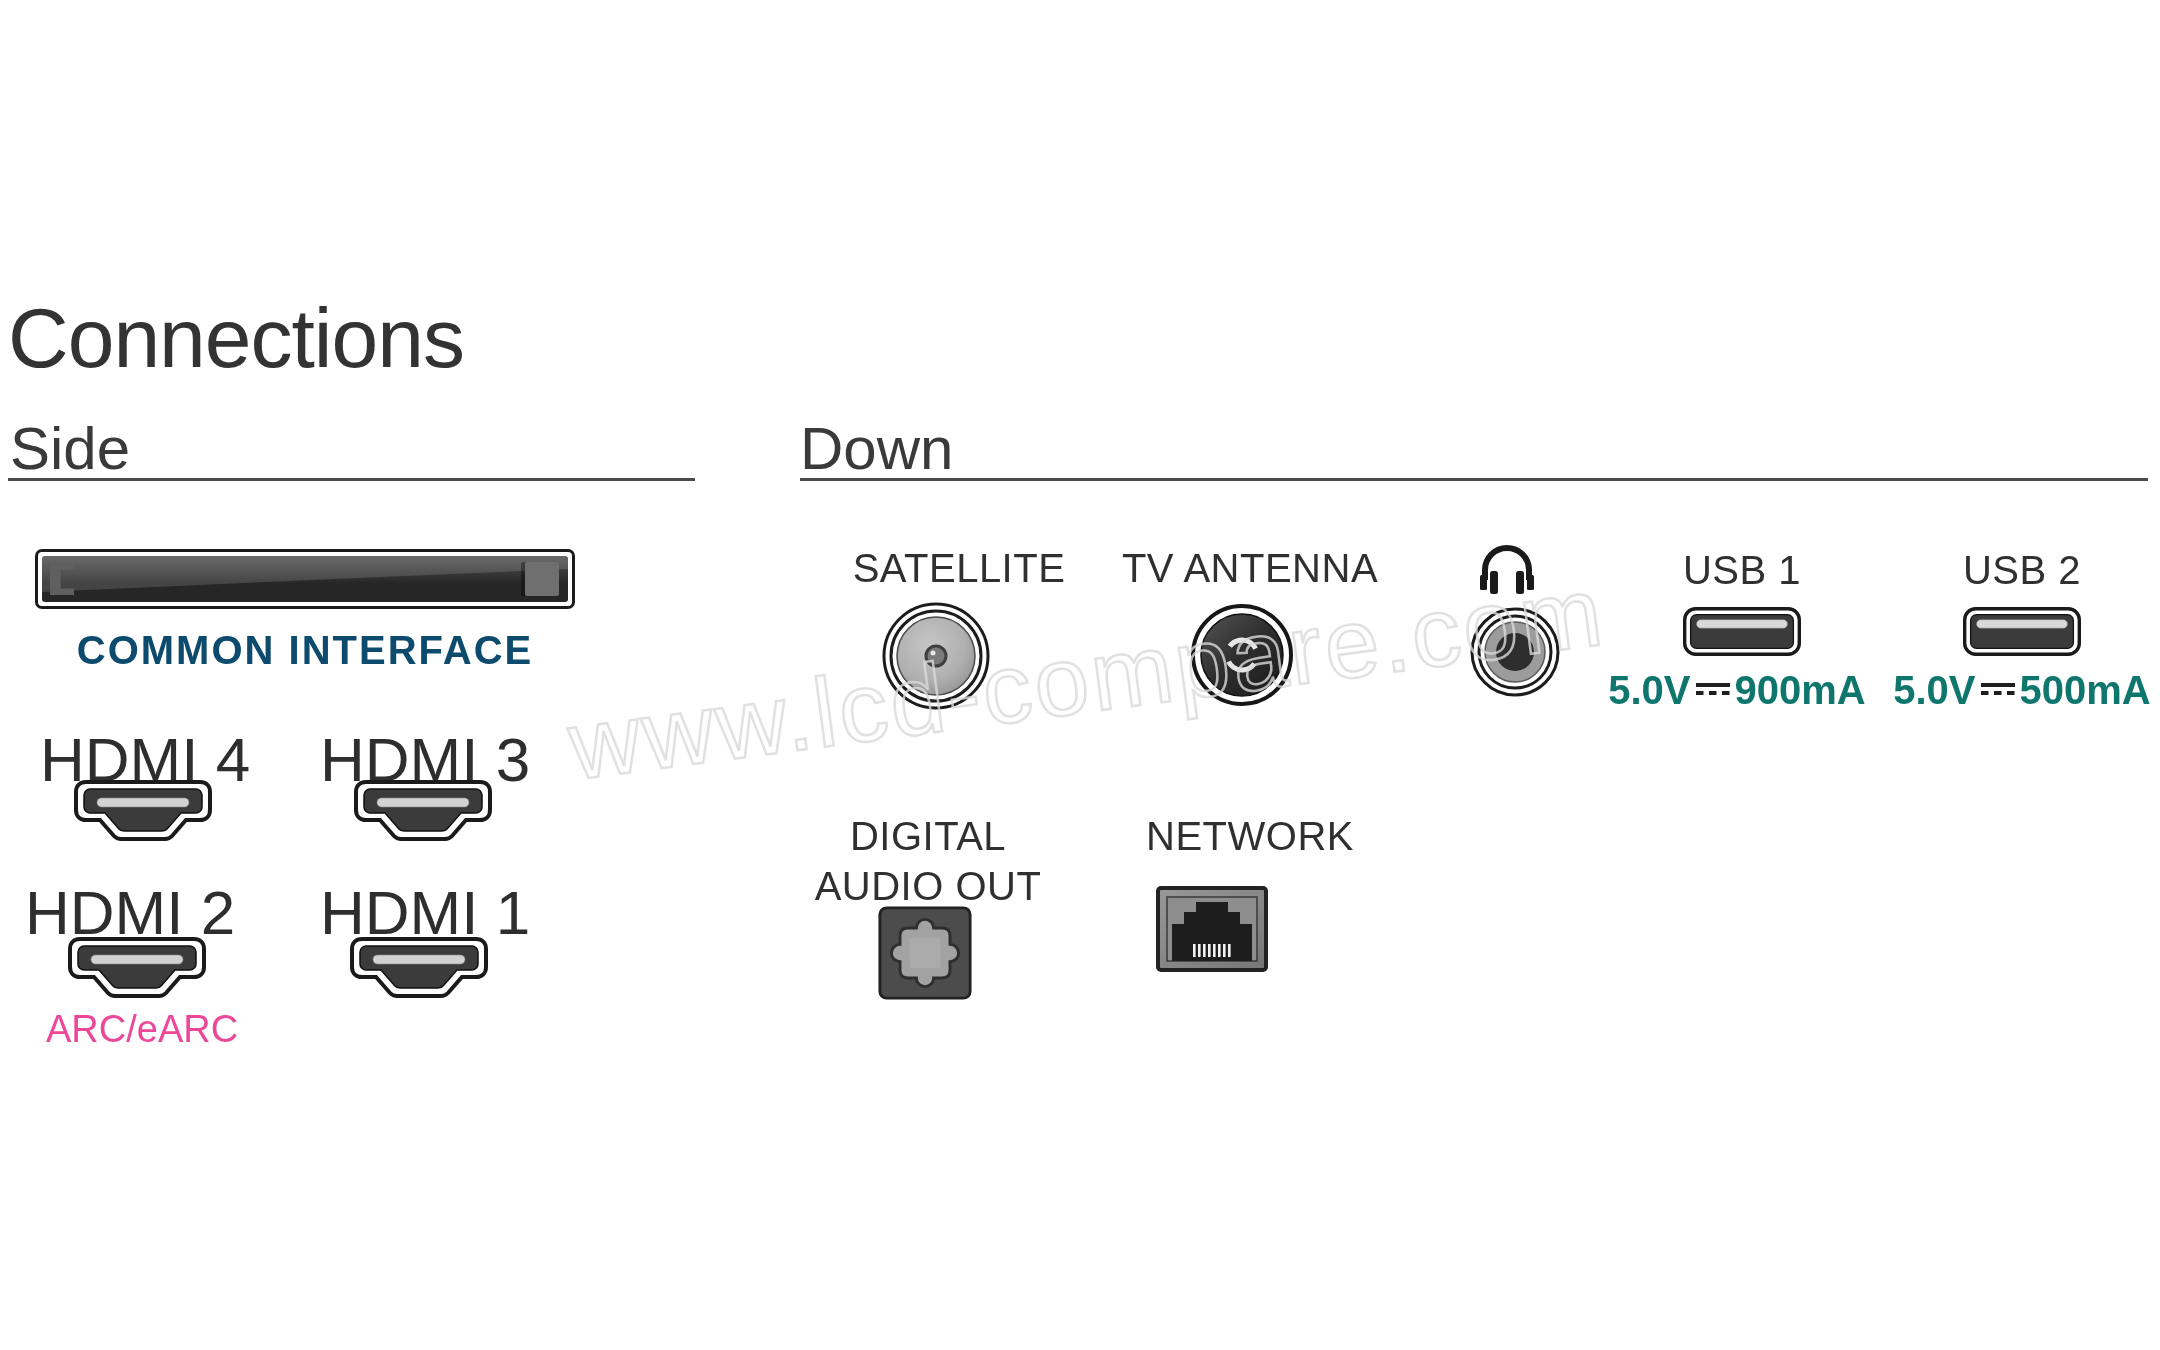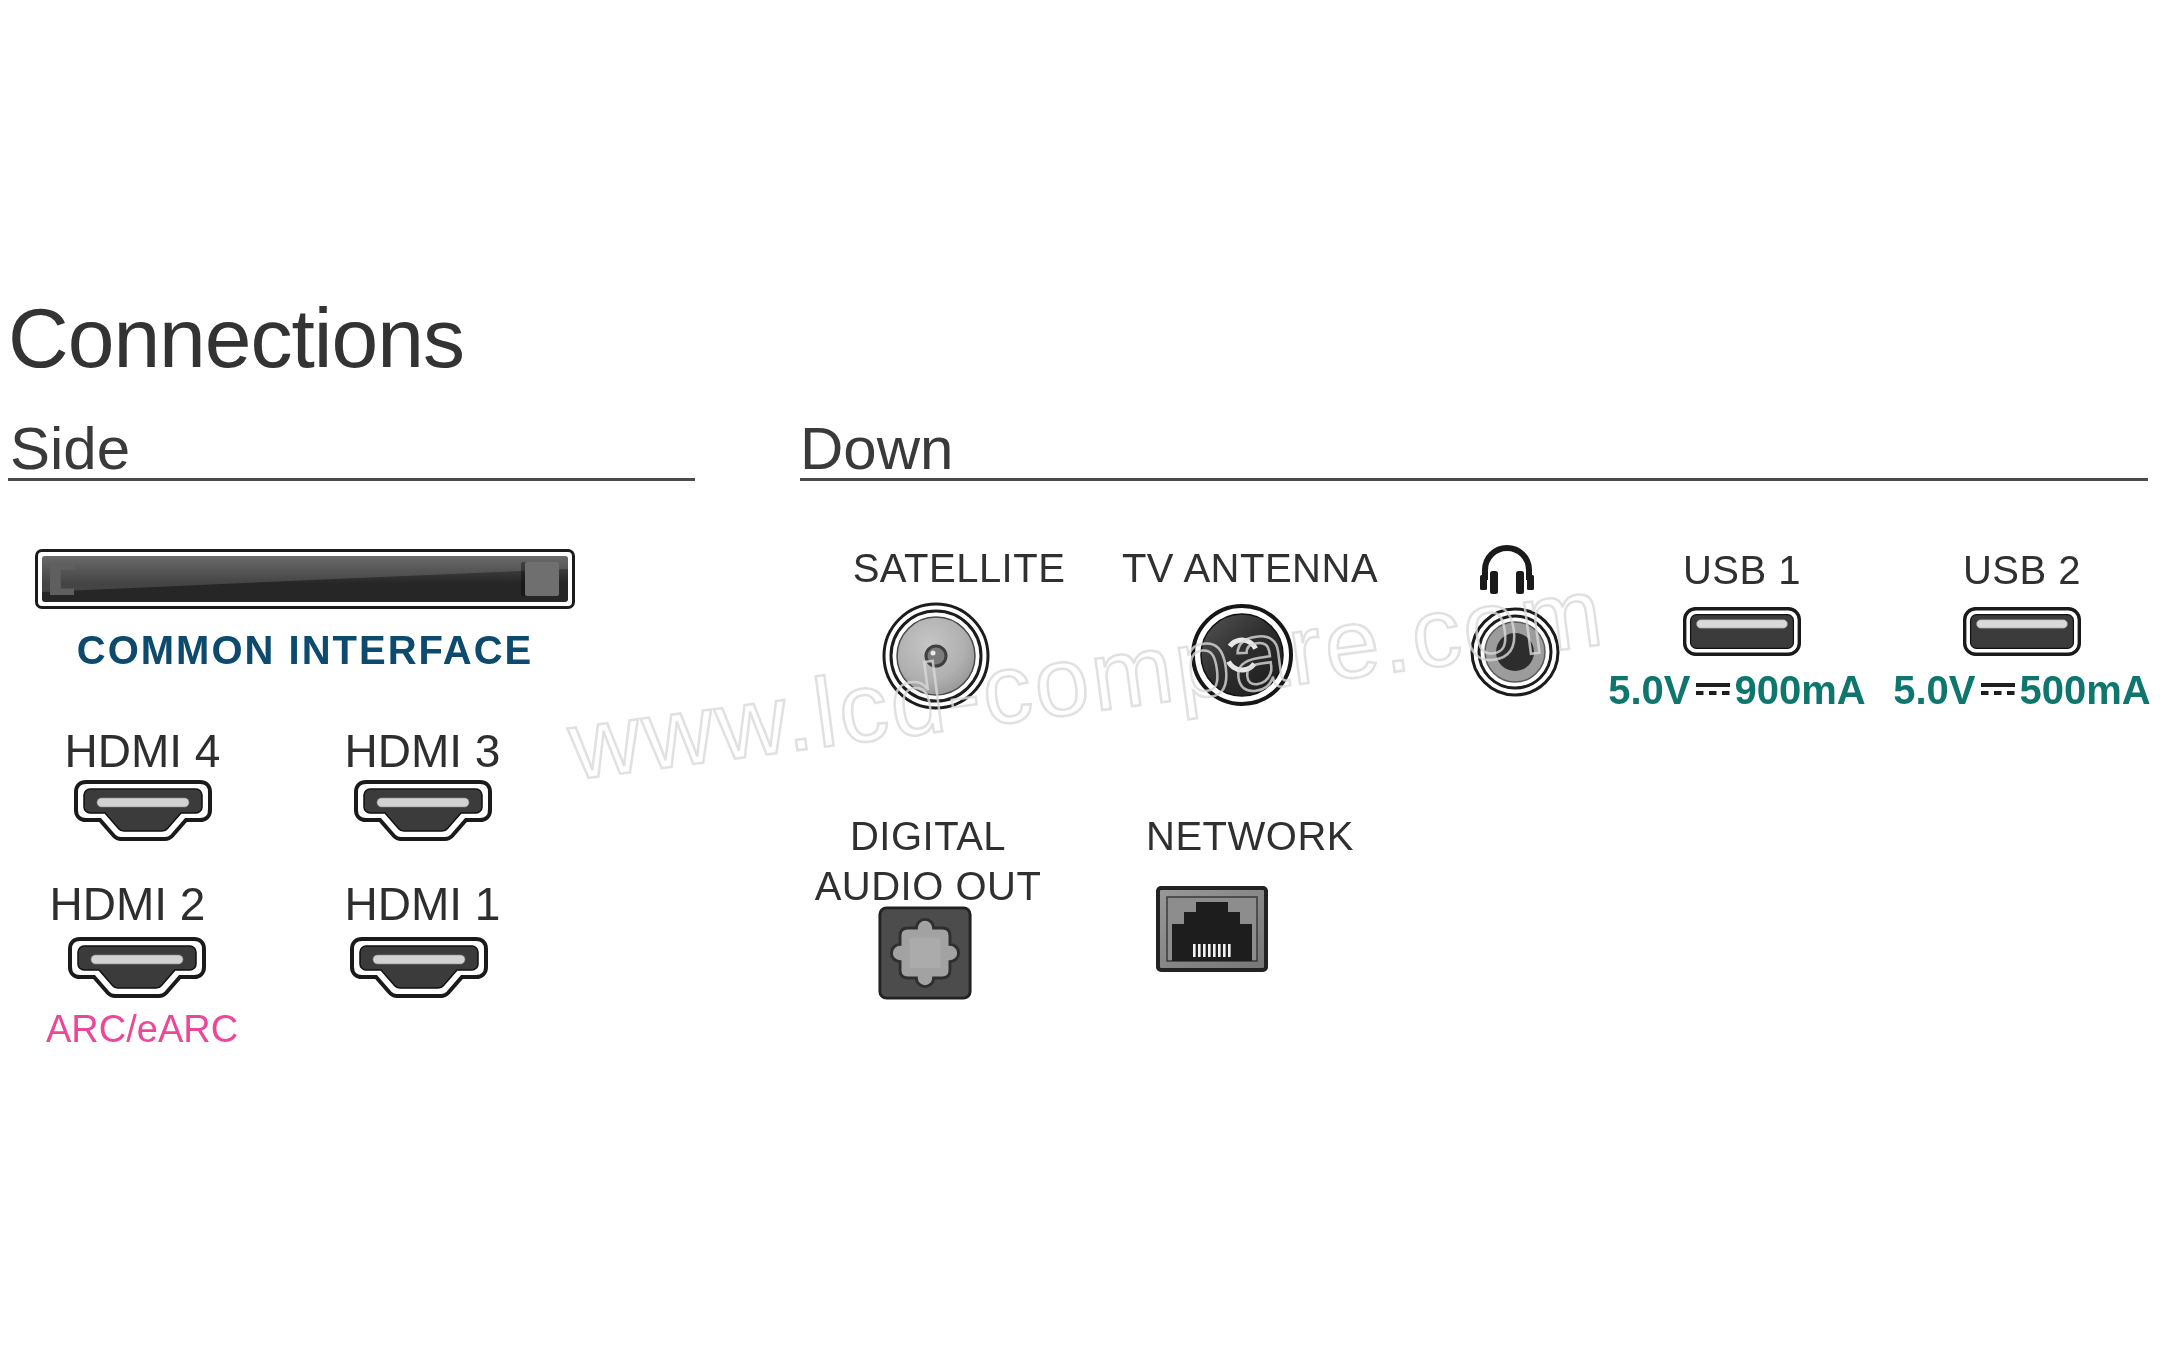--- a/index.html
+++ b/index.html
@@ -12,21 +12,21 @@
   .abs { position:absolute; }
   .ctr { text-align:center; }
 
   
   .page-title { left:8px; top:290px; font-size:84px; letter-spacing:-1px; color:#333333; }
   .sec-label  { font-size:60px; color:#3a3a3a; }
   .rule { height:3px; background:#4b4b4b; }
 
   
   .port-label { font-size:40px; color:#303030; letter-spacing:0.5px; white-space:nowrap; }
-  .hdmi-label { font-size:46px; color:#2e2e2e; white-space:nowrap; }
+  .hdmi-label { font-size:62px; color:#2e2e2e; white-space:nowrap; }
   .sub-label  { font-size:38px; color:#ec4899; }
   .ci-label   { font-size:40px; color:#0c4a6e; letter-spacing:2px;font-weight:bold; }
   .cur-label  { font-size:40px; font-weight:bold; color:#0f766e; white-space:nowrap; }
   .cur-label .dc { display:inline-block; vertical-align:middle; margin:0 2px 8px 2px; }
 
   
   .ci-slot {
     left:35px; top:549px; width:540px; height:60px;
     background:#ffffff; border:3px solid #1b1b1b; border-radius:7px; padding:4px;
   }

